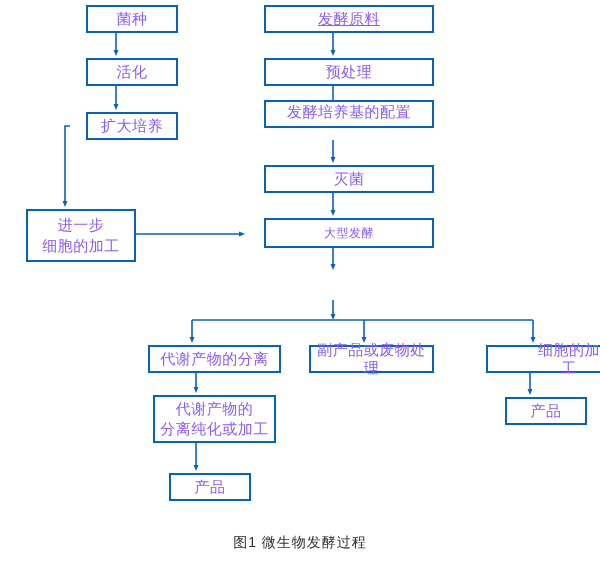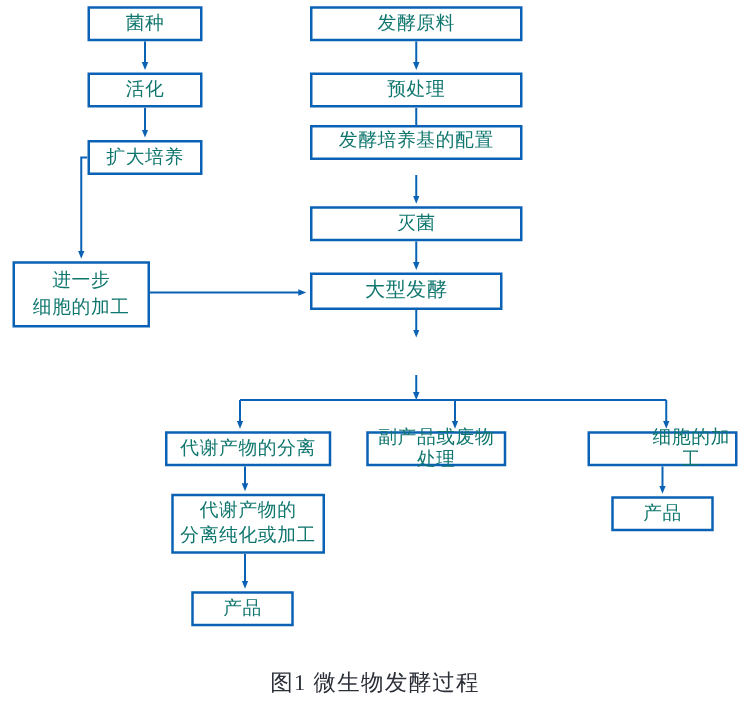--- a/index.html
+++ b/index.html
@@ -27,40 +27,41 @@
   }
   .node {
     position: absolute;
     box-sizing: border-box;
     border: 2px solid #0b62b4;
     background: #ffffff;
     display: flex;
     align-items: center;
     justify-content: center;
     text-align: center;
-    color: #0f766e;
+    color: #8b5cf6;
     font-size: 15px;
     line-height: 1.18;
     letter-spacing: 0.5px;
     white-space: pre-line;
     z-index: 2;
+    margin-left: 16px;
   }
   .node.two-line {
     line-height: 1.35;
   }
   .caption {
     position: absolute;
     left: 0;
     top: 534px;
     width: 600px;
     text-align: center;
-    font-size: 18px;
+    font-size: 14px;
     letter-spacing: 1px;
     color: #2b2f38;
-    font-family: Liberation Serif, serif;
+    font-family: Liberation Sans, sans-serif;
     z-index: 2;
   }
 </style>
 </head>
 <body>
 
 <div id="figure">
 
   <svg id="connector-layer" width="600" height="568" viewBox="0 0 600 568">
     <defs>
@@ -95,28 +96,28 @@
       <line x1="530" y1="373" x2="530" y2="392" marker-end="url(#arrow)"></line>
     </g>
   </svg>
 
   <div class="node" style="left:70px; top:5px; width:92px; height:28px;">菌种</div>
   <div class="node" style="left:70px; top:58px; width:92px; height:28px;">活化</div>
   <div class="node" style="left:70px; top:112px; width:92px; height:28px;">扩大培养</div>
   <div class="node two-line" style="left:10px; top:209px; width:110px; height:53px;">进一步
 细胞的加工</div>
 
-  <div class="node" style="left:248px; top:5px; width:170px; height:28px;">发酵原料</div>
+  <div class="node" style="left:248px; top:5px; width:170px; height:28px;text-decoration:underline;">发酵原料</div>
   <div class="node" style="left:248px; top:58px; width:170px; height:28px;">预处理</div>
   <div class="node" style="left:248px; top:100px; width:170px; height:28px;font-family:Liberation Mono, monospace;">发酵培养基的配置</div>
   <div class="node" style="left:248px; top:165px; width:170px; height:28px;">灭菌</div>
-  <div class="node" style="left:248px; top:218px; width:154px; height:30px; font-size:16px;">大型发酵</div>
+  <div class="node" style="left:248px; top:218px; width:170px; height:30px; font-size:12px;">大型发酵</div>
 
   <div class="node" style="left:132px; top:345px; width:133px; height:28px;">代谢产物的分离</div>
-  <div class="node" style="left:293px; top:345px; width:112px; height:28px;">副产品或废物处理</div>
+  <div class="node" style="left:293px; top:345px; width:125px; height:28px;">副产品或废物处理</div>
   <div class="node" style="left:470px; top:345px; width:120px; height:28px;padding-left:46px;">细胞的加工</div>
 
   <div class="node two-line" style="left:137px; top:395px; width:123px; height:48px;">代谢产物的
 分离纯化或加工</div>
   <div class="node" style="left:153px; top:473px; width:82px; height:28px;">产品</div>
   <div class="node" style="left:489px; top:397px; width:82px; height:28px;">产品</div>
 
   <div class="caption">图1 微生物发酵过程</div>
 
 </div>

